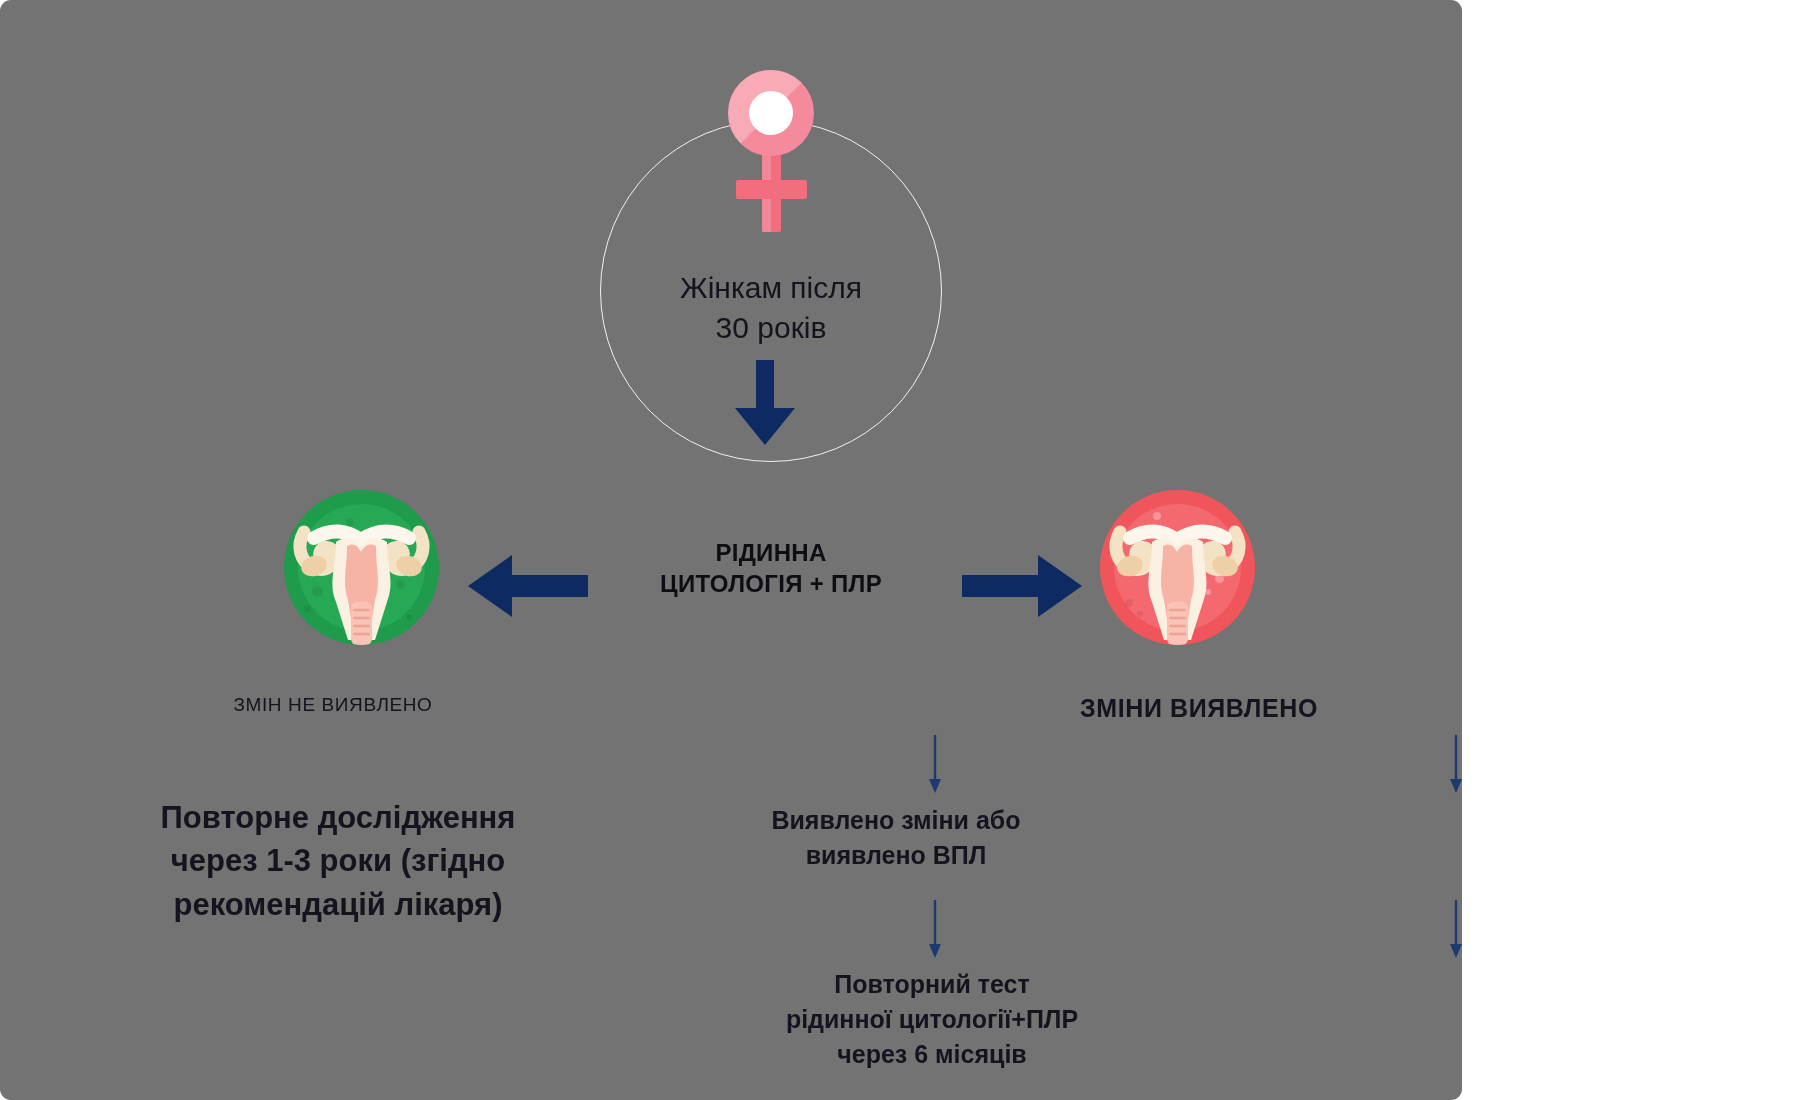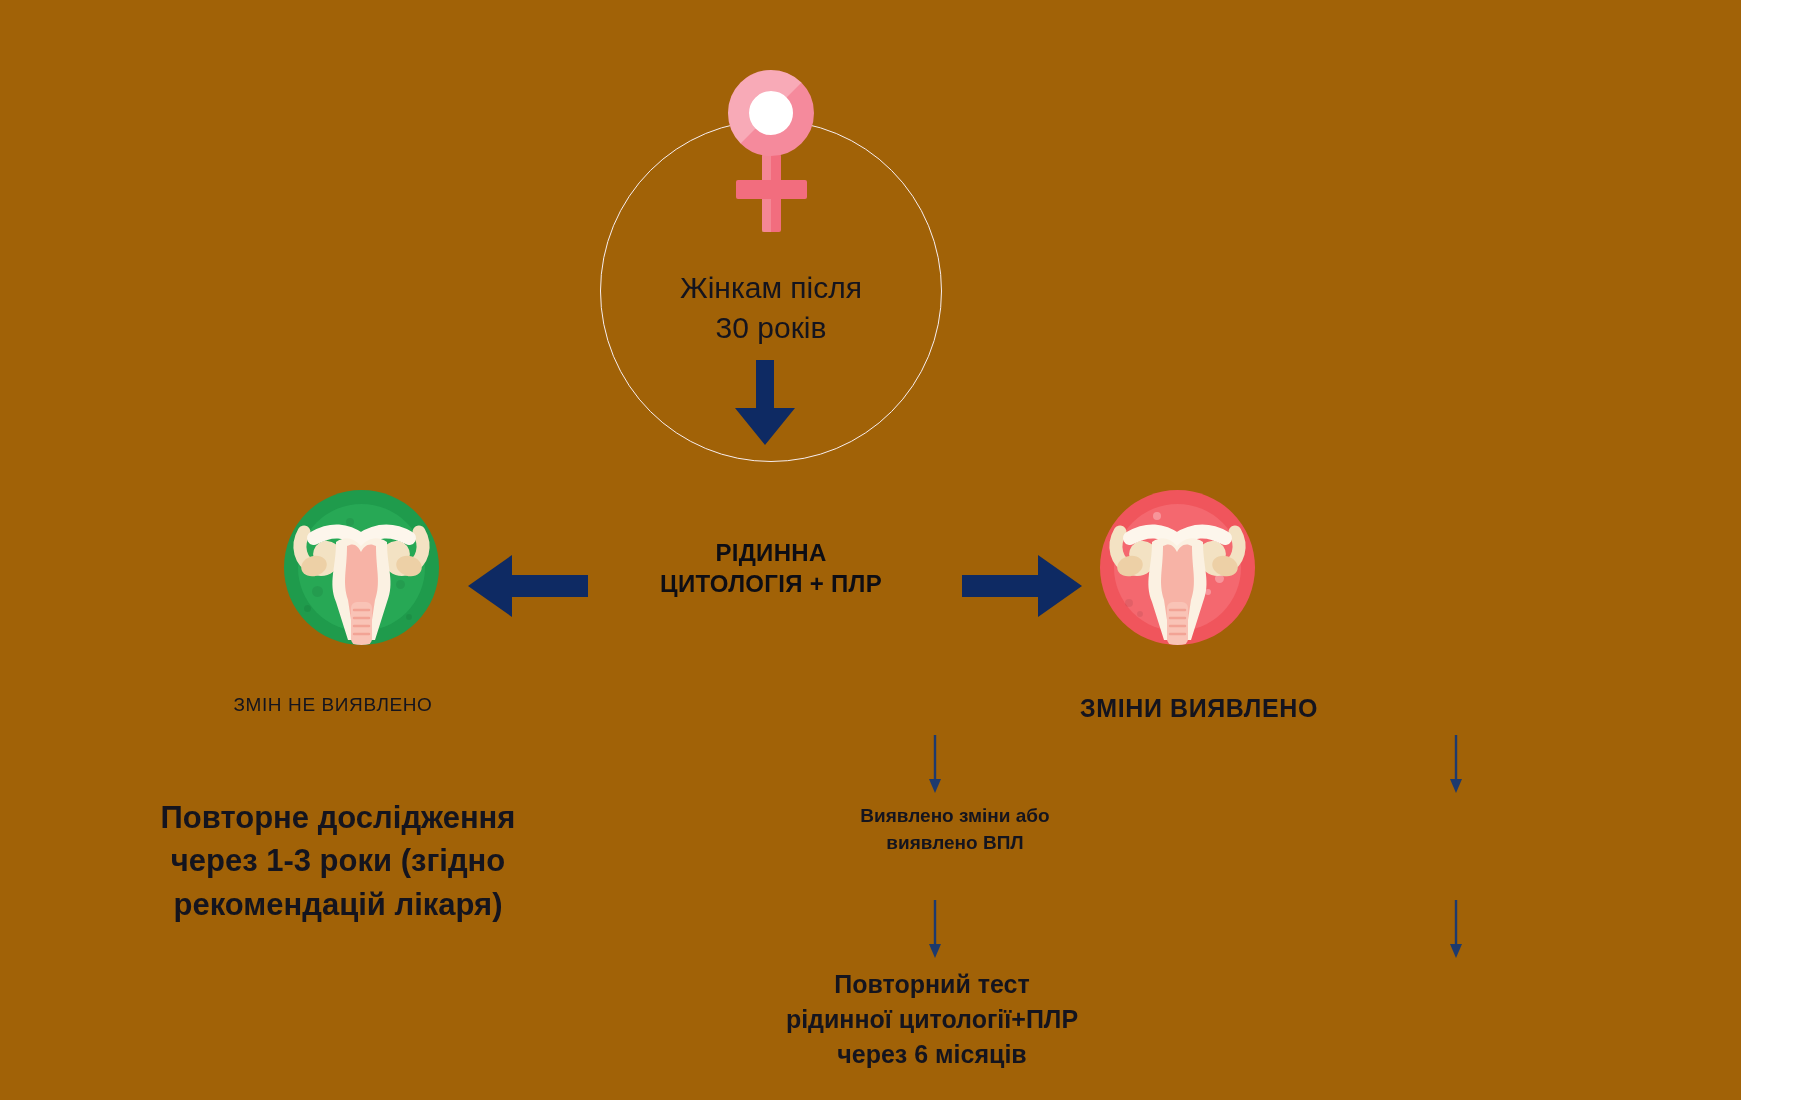--- a/index.html
+++ b/index.html
@@ -6,24 +6,25 @@
     margin: 0;
     padding: 0;
     background: #ffffff;
   }
   body {
     font-family: "Liberation Sans", "DejaVu Sans", sans-serif;
     color: #14141e;
   }
   #canvas {
     position: relative;
-    width: 1741px;
+    width: 1462px;
     height: 1100px;
-    background: #a16207;
+    background: #737373;
     overflow: hidden;
+    border-radius: 11px;
   }
   .abs { position: absolute; }
 
   
   #female-icon-wrap {
     left: 706px;
     top: 70px;
     width: 130px;
     height: 165px;
   }
@@ -125,24 +126,24 @@
   }
   #text-left-followup {
     left: 158px;
     top: 796px;
     width: 360px;
     font-size: 31px;
     font-weight: 700;
     line-height: 1.40;
   }
   #text-mid-detected {
-    left: 790px;
+    left: 731px;
     top: 803px;
     width: 330px;
-    font-size: 19px;
+    font-size: 25px;
     font-weight: 700;
     line-height: 1.40;
   }
   #text-right-lsil {
     left: 1210px;
     top: 775px;
     width: 440px;
     font-size: 25px;
     font-weight: 700;
     line-height: 1.40;

